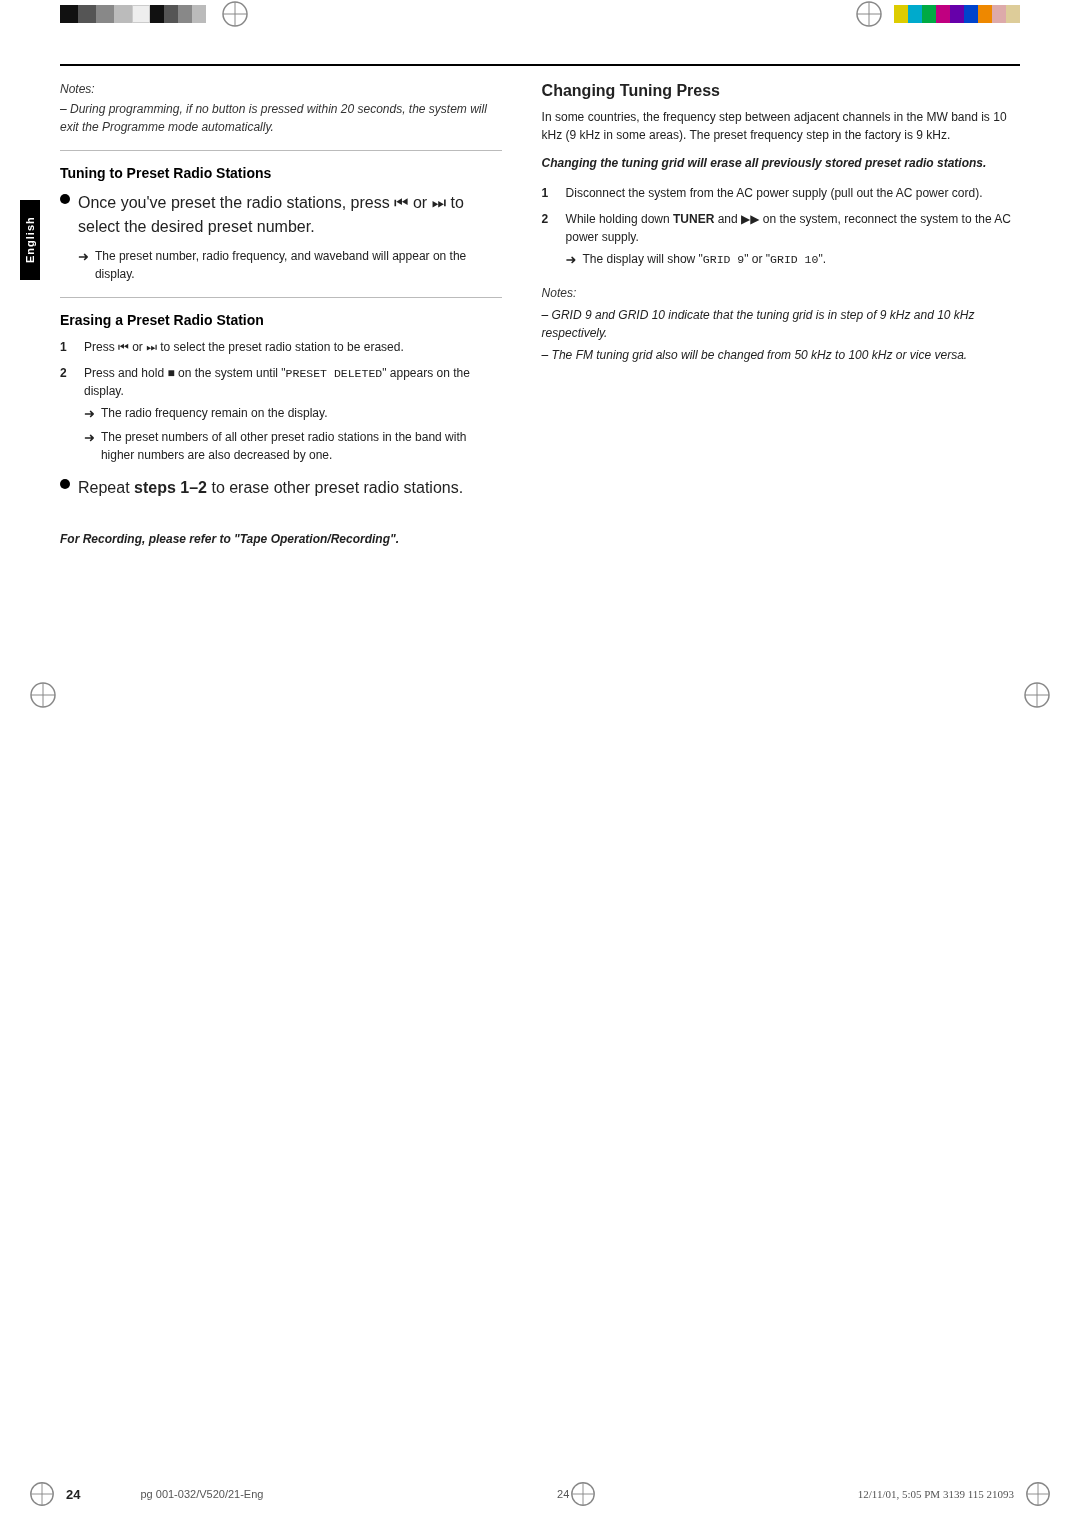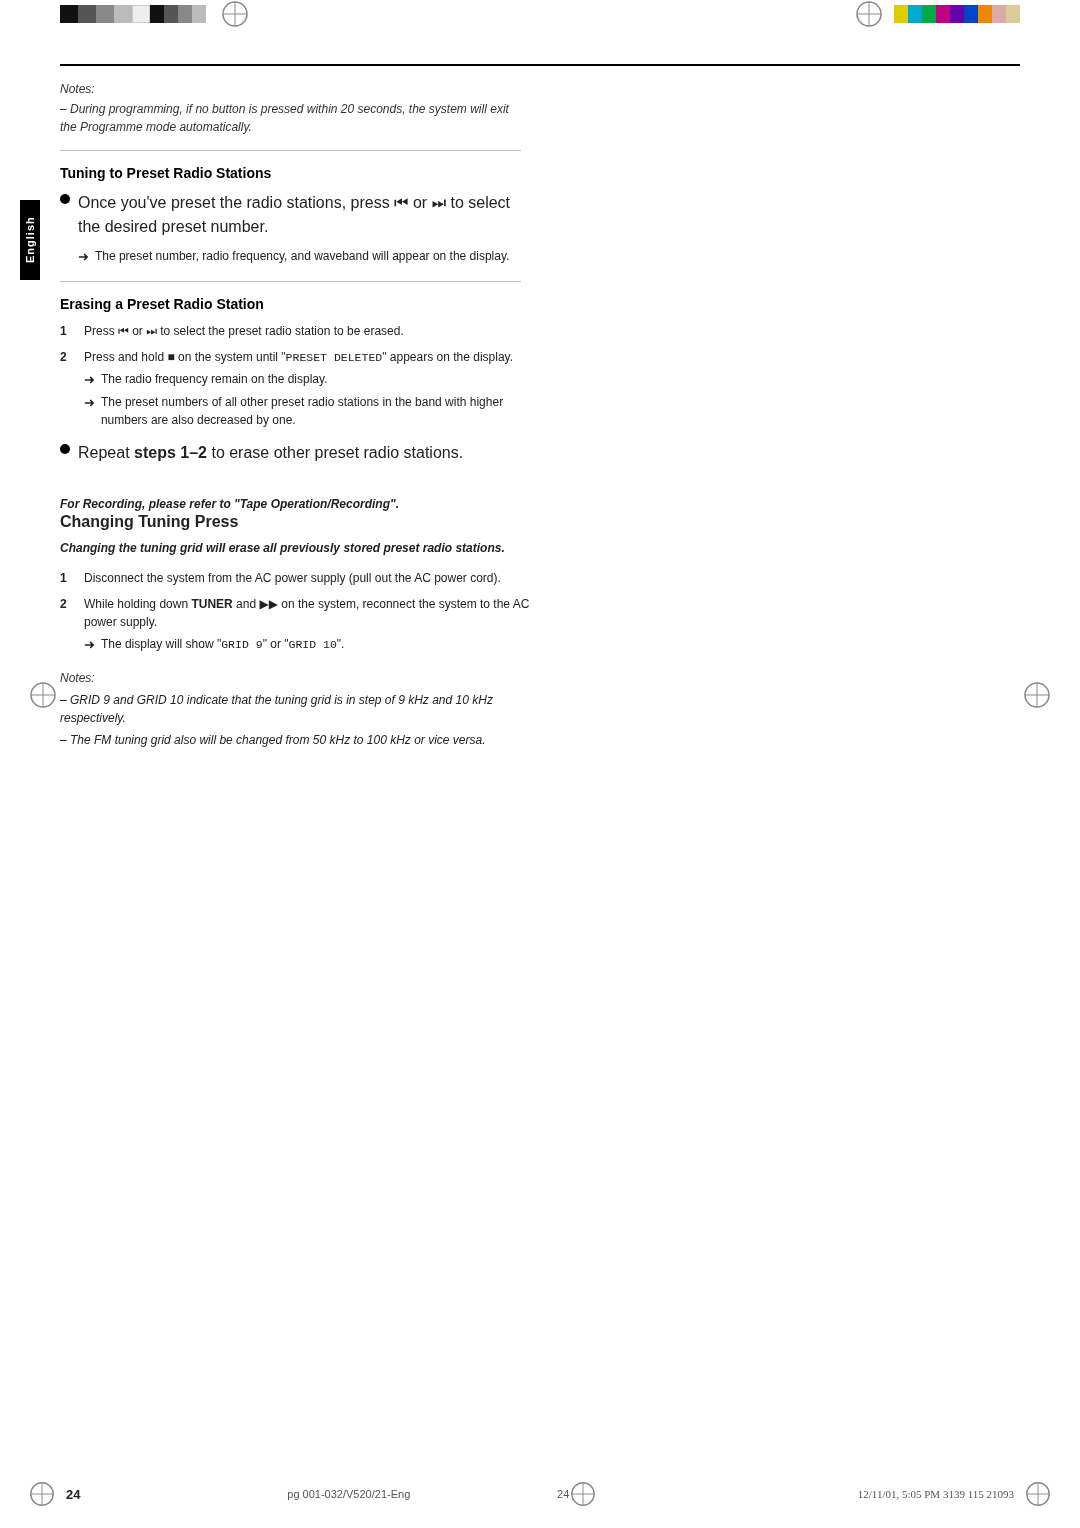--- a/index.html
+++ b/index.html
@@ -55,21 +55,21 @@
 
     .title-rule {
       border: none;
       border-top: 2px solid #000;
       margin-bottom: 16px;
     }
 
     
     .two-col {
       display: flex;
-      flex-direction: column;
+      gap: 40px;
     }
 
     .col-left {
       width: 48%;
     }
 
     .col-right {
       width: 52%;
     }
 
@@ -398,20 +398,21 @@
         </div>
       </div>
 
     </div>
 
     <div class="col-right">
 
       <div>
         <h2 class="tuning-grid-heading">Changing Tuning Press</h2>
 
+        <p class="tuning-intro">In some countries, the frequency step between adjacent channels in the MW band is 10 kHz (9 kHz in some areas). The preset frequency step in the factory is 9 kHz.</p>
 
         <p class="tuning-warning">Changing the tuning grid will erase all previously stored preset radio stations.</p>
 
         <div class="numbered-item">
           <span class="num-label">1</span>
           <div class="num-content">Disconnect the system from the AC power supply (pull out the AC power cord).</div>
         </div>
 
         <div class="numbered-item">
           <span class="num-label">2</span>
@@ -442,21 +443,21 @@
 </div>
 
 <div style="position:absolute; bottom:20px; left:0; right:0; display:flex; align-items:center; padding:0 28px;">
 
   <svg width="28" height="28" viewBox="0 0 30 30">
     <circle cx="15" cy="15" r="12" fill="none" stroke="#888" stroke-width="1.5"></circle>
     <line x1="15" y1="3" x2="15" y2="27" stroke="#888" stroke-width="1"></line>
     <line x1="3" y1="15" x2="27" y2="15" stroke="#888" stroke-width="1"></line>
   </svg>
   <span style="font-size:13px; font-weight:bold; margin-left:10px;">24</span>
-  <span style="flex:1; text-align:center; margin-left:60px; font-size:11px; color:#555;">pg 001-032/V520/21-Eng</span>
+  <span style="flex:1; text-align:left; margin-left:60px; font-size:11px; color:#555;">pg 001-032/V520/21-Eng</span>
   <span style="margin:0 auto; font-size:11px; color:#555;">24</span>
 
   <svg width="28" height="28" viewBox="0 0 30 30">
     <circle cx="15" cy="15" r="12" fill="none" stroke="#888" stroke-width="1.5"></circle>
     <line x1="15" y1="3" x2="15" y2="27" stroke="#888" stroke-width="1"></line>
     <line x1="3" y1="15" x2="27" y2="15" stroke="#888" stroke-width="1"></line>
   </svg>
   <span style="flex:1; text-align:right; font-size:11px; color:#555; margin-right:10px;font-family:Liberation Serif, serif;">12/11/01, 5:05 PM 3139 115 21093</span>
 
   <svg width="28" height="28" viewBox="0 0 30 30">

